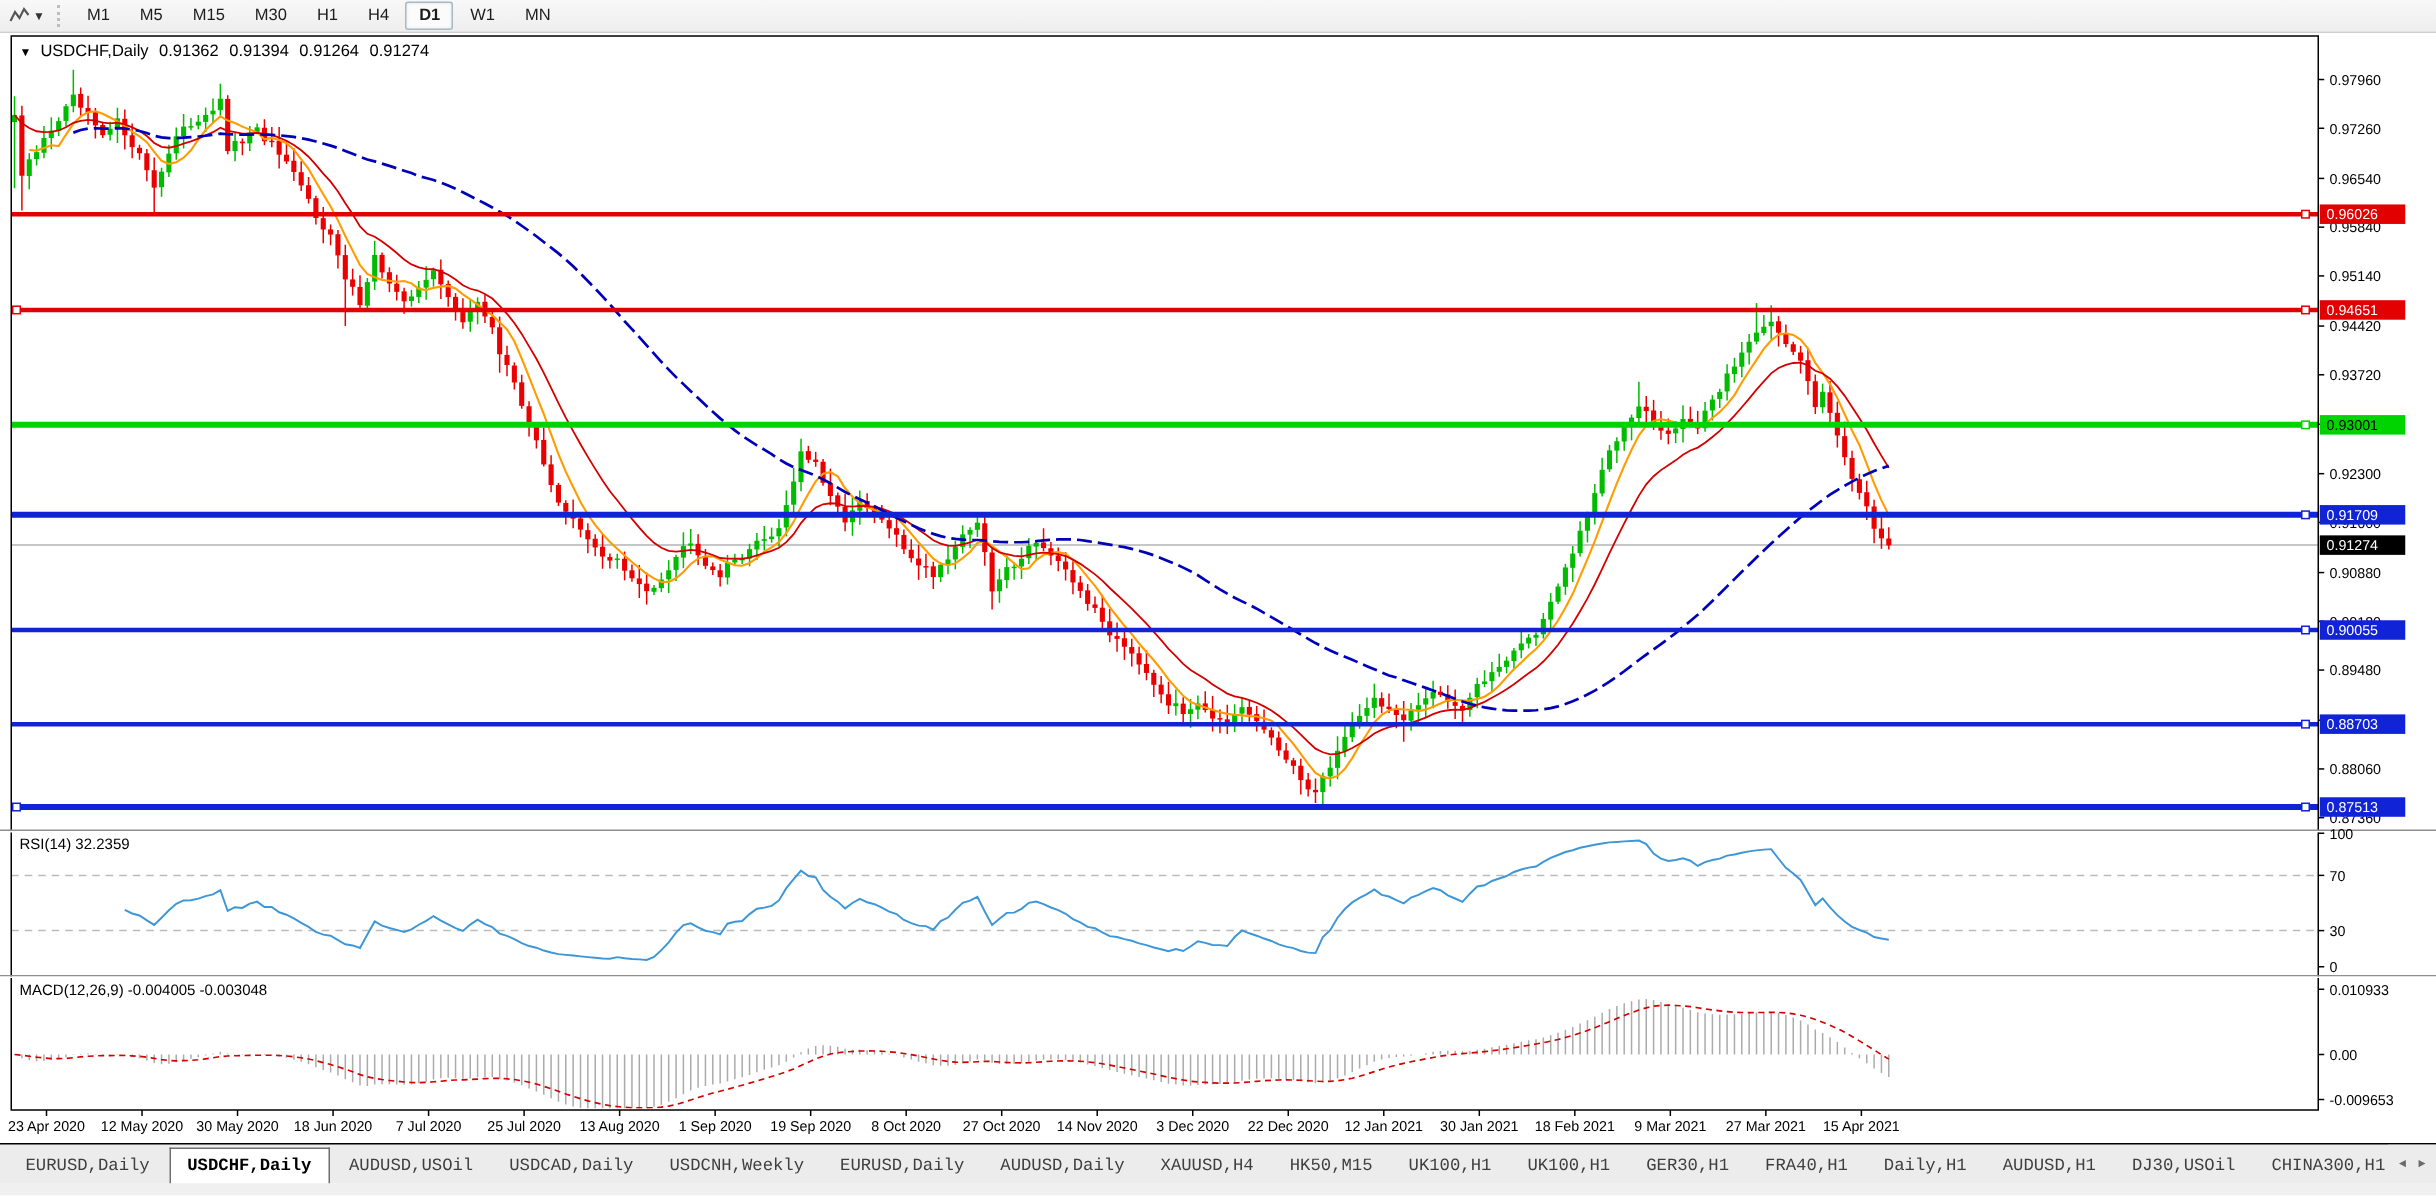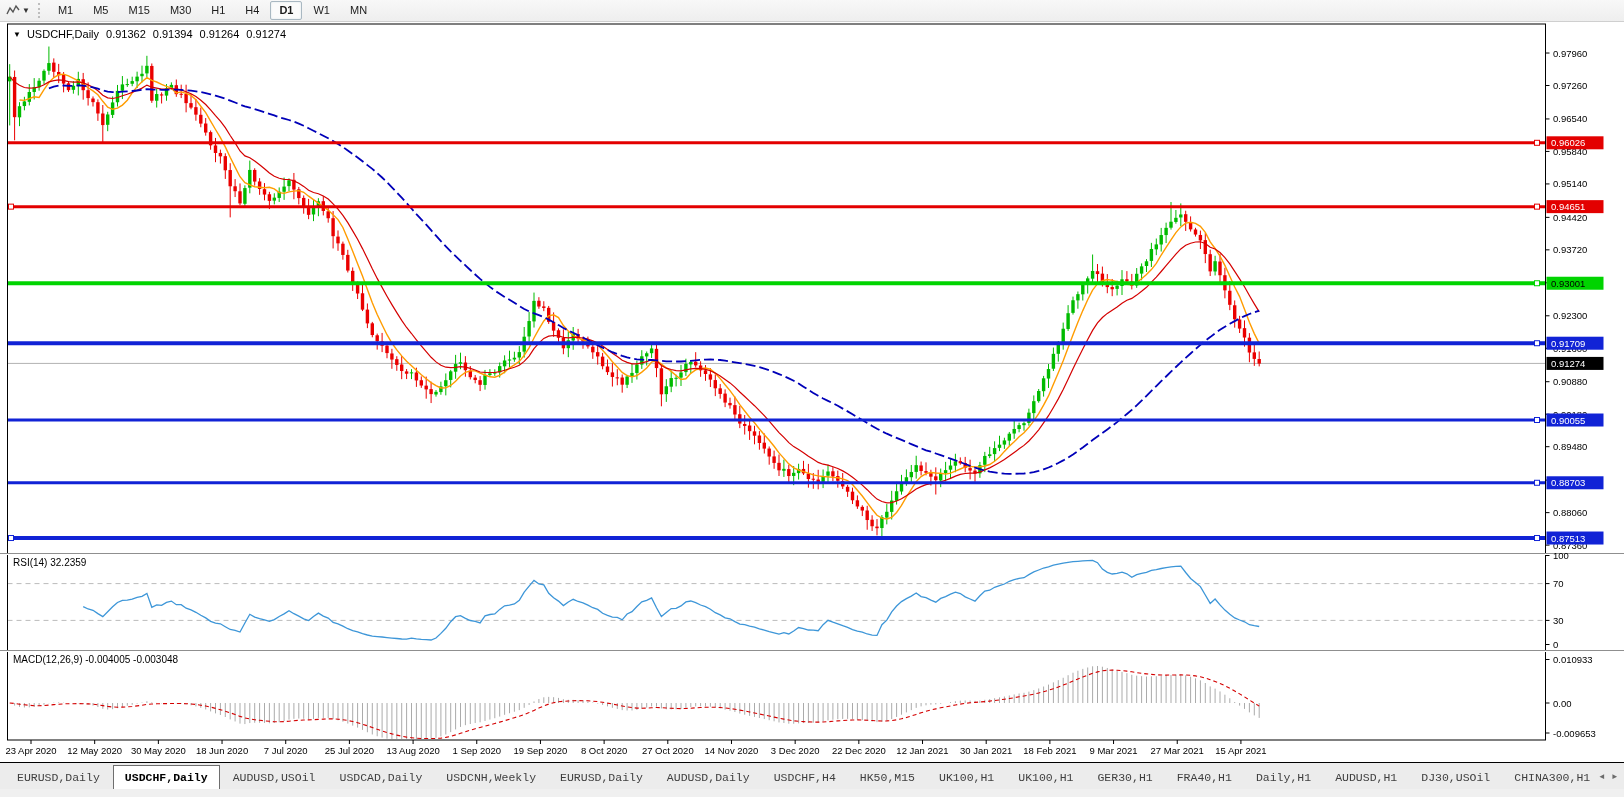--- a/index.html
+++ b/index.html
@@ -1012,21 +1012,21 @@
     <div class="tab">AUDUSD,USOil</div>
     <div class="tabsep"></div>
     <div class="tab">USDCAD,Daily</div>
     <div class="tabsep"></div>
     <div class="tab">USDCNH,Weekly</div>
     <div class="tabsep"></div>
     <div class="tab">EURUSD,Daily</div>
     <div class="tabsep"></div>
     <div class="tab">AUDUSD,Daily</div>
     <div class="tabsep"></div>
-    <div class="tab">USDCHF,H4</div>
+    <div class="tab">XAUUSD,H4</div>
     <div class="tabsep"></div>
     <div class="tab">HK50,M15</div>
     <div class="tabsep"></div>
     <div class="tab">UK100,H1</div>
     <div class="tabsep"></div>
     <div class="tab">UK100,H1</div>
     <div class="tabsep"></div>
     <div class="tab">GER30,H1</div>
     <div class="tabsep"></div>
     <div class="tab">FRA40,H1</div>

